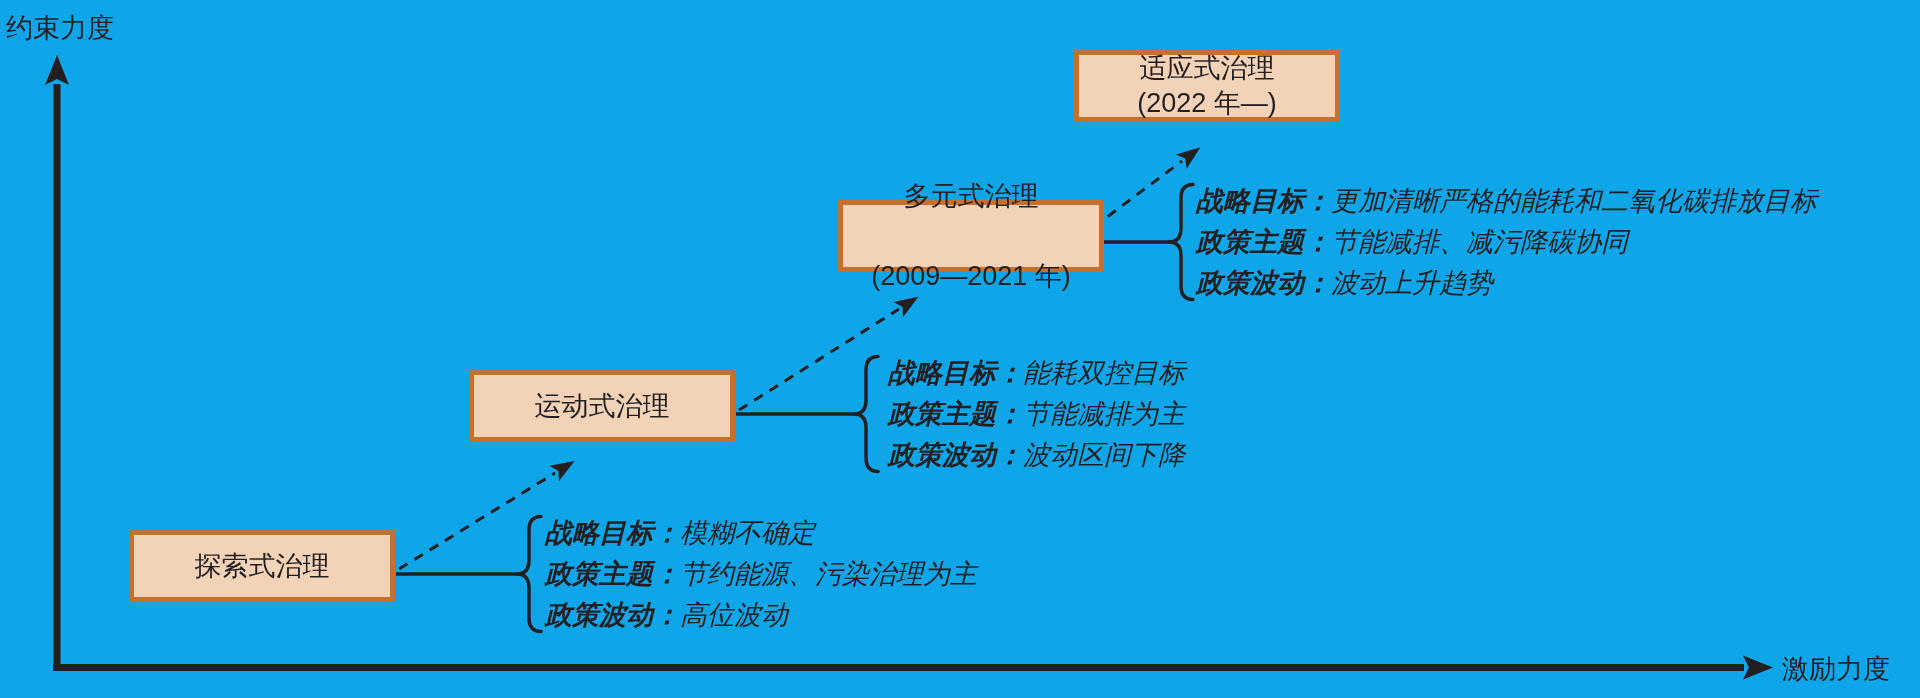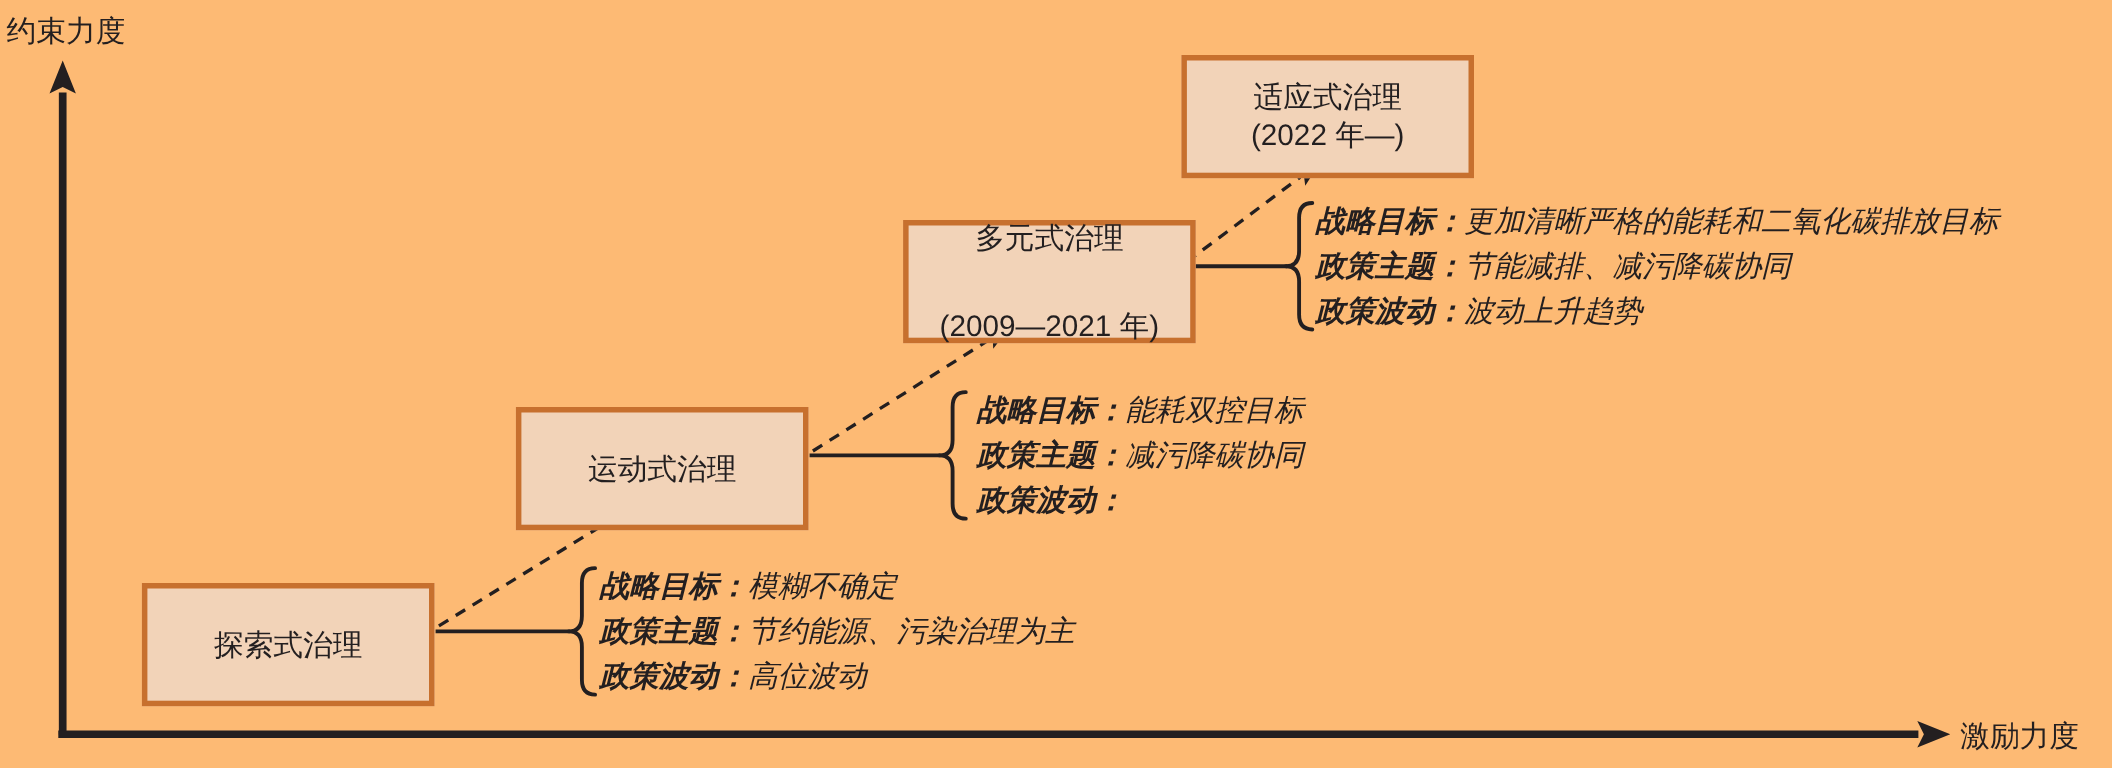--- a/index.html
+++ b/index.html
@@ -5,21 +5,21 @@
   html, body {
     margin: 0;
     padding: 0;
     background: #ffffff;
     font-family: "Liberation Sans", sans-serif;
   }
   .canvas {
     position: relative;
     width: 1920px;
     height: 698px;
-    background: #fdba74;
+    background: #0ea5e9;
     overflow: hidden;
     color: var(--ink, #231F20);
   }
   svg.layer {
     position: absolute;
     left: 0;
     top: 0;
     width: 1920px;
     height: 698px;
     pointer-events: none;
@@ -56,21 +56,21 @@
     font-size: 27px;
     line-height: 1.2;
     color: var(--ink, #231F20);
     white-space: nowrap;
   }
   .axis-label.y { left: 6px; top: 12px; }
   .axis-label.x { left: 1782px; top: 653px; }
   .stage {
     position: absolute;
     width: 266px;
-    height: 112px;
+    height: 72px;
     box-sizing: border-box;
     border: 5px solid var(--box-border, #C7702E);
     background: var(--box-fill, #F2D3B8);
     display: flex;
     flex-direction: column;
     align-items: center;
     justify-content: center;
     text-align: center;
   }
   .stage-title, .stage-period {
@@ -135,21 +135,21 @@
 
   <div class="axis-label y">约束力度</div>
   <div class="axis-label x">激励力度</div>
 
   <div class="stage" style="left:129px; top:530px;">
     <div class="stage-title">探索式治理</div>
   </div>
   <div class="stage" style="left:469px; top:370px;">
     <div class="stage-title">运动式治理</div>
   </div>
-  <div class="stage" style="left:821px; top:200px;gap:45px;">
+  <div class="stage" style="left:838px; top:200px;gap:45px;">
     <div class="stage-title">多元式治理</div>
     <div class="stage-period">(2009—2021 年)</div>
   </div>
   <div class="stage" style="left:1074px; top:50px;">
     <div class="stage-title">适应式治理</div>
     <div class="stage-period">(2022 年—)</div>
   </div>
 
   <div class="anno" style="left:545px; top:512.5px;">
     <div class="anno-row">
@@ -166,24 +166,25 @@
     </div>
   </div>
 
   <div class="anno" style="left:888px; top:352.5px;">
     <div class="anno-row">
       <span class="anno-label">战略目标：</span>
       <span class="anno-value">能耗双控目标</span>
     </div>
     <div class="anno-row">
       <span class="anno-label">政策主题：</span>
-      <span class="anno-value">减污降碳协同</span>
+      <span class="anno-value">节能减排为主</span>
     </div>
     <div class="anno-row">
       <span class="anno-label">政策波动：</span>
+      <span class="anno-value">波动区间下降</span>
     </div>
   </div>
 
   <div class="anno" style="left:1196px; top:180.5px;">
     <div class="anno-row">
       <span class="anno-label">战略目标：</span>
       <span class="anno-value">更加清晰严格的能耗和二氧化碳排放目标</span>
     </div>
     <div class="anno-row">
       <span class="anno-label">政策主题：</span>

